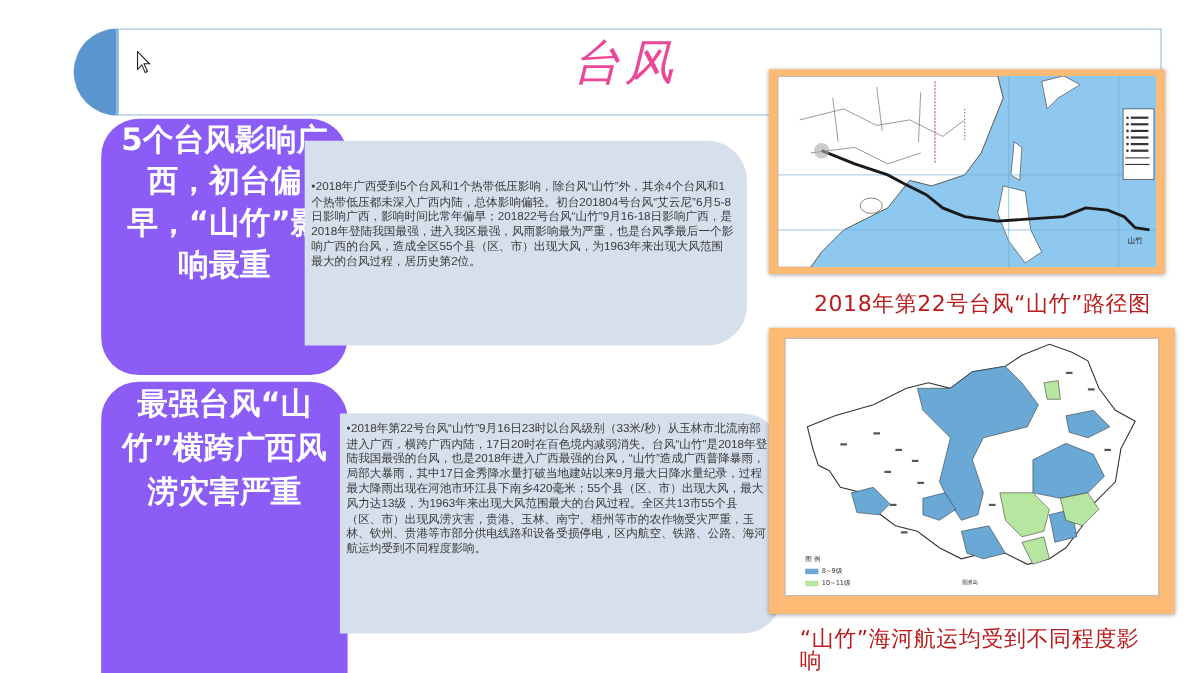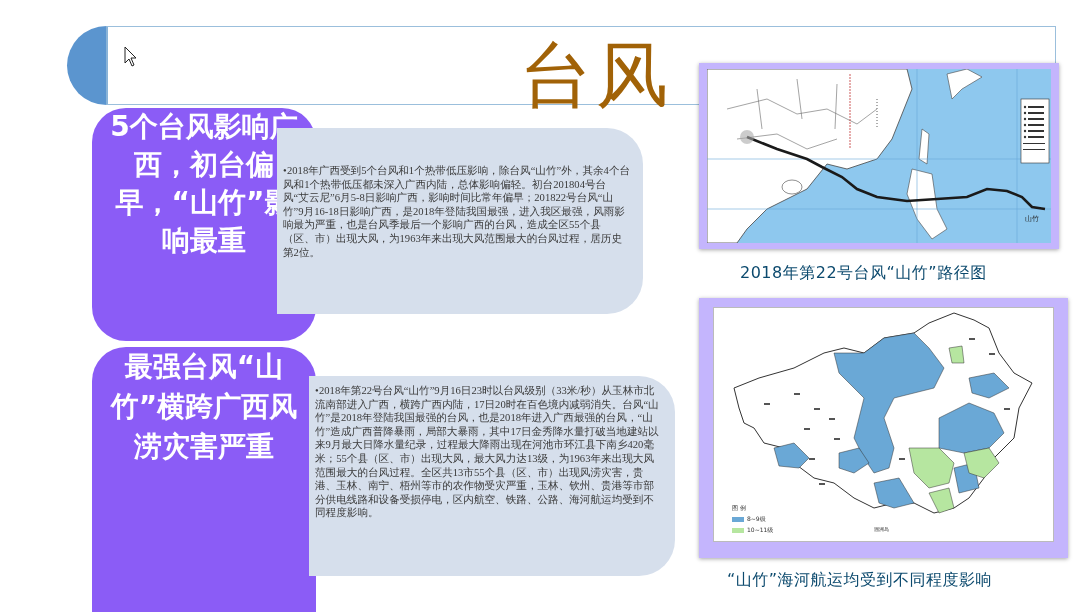--- a/index.html
+++ b/index.html
@@ -8,56 +8,56 @@
 
   .title-bar {
     position: absolute; left: 106px; top: 26px; width: 950px; height: 79px;
     background: #ffffff; border: 1px solid #9bbfdc; border-left: 2px solid #8ab4d8;
   }
   .title-cap {
     position: absolute; left: 67px; top: 26px; width: 40px; height: 79px;
     background: #5b95cf; border-radius: 40px 0 0 40px;
   }
   .title-text {
-    position: absolute; left: 520px; top: 28px; font-size: 72px; color: #a16207;
-    font-family: "DejaVu Sans", sans-serif; letter-spacing: 4px; font-weight: 300;
+    position: absolute; left: 520px; top: 28px; font-size: 44px; color: #ec4899;
+    font-family: "DejaVu Sans", sans-serif; letter-spacing: 4px; font-weight: 300; font-style: italic;
   }
   .cursor { position: absolute; left: 124px; top: 46px; width: 14px; height: 22px; }
 
   .summary-card {
     position: absolute; left: 53px; width: 224px;
     background: #8b5cf6; border-radius: 34px;
     display: flex; align-items: flex-start; justify-content: center;
     color: #ffffff; font-weight: bold; text-align: center;
     font-family: "DejaVu Sans", sans-serif;
     margin-left: 39px;
   }
   .card1 { top: 108px; height: 233px; font-size: 28px; line-height: 38px; padding: 0 14px; }
   .card2 { top: 347px; height: 302px; font-size: 28px; line-height: 40px; padding: 0 8px; }
 
   .detail-panel {
-    position: absolute; left: 277px; width: 366px;
+    position: absolute; left: 277px; width: 402px;
     background: #d6dfec; border-radius: 0 36px 36px 0;
     color: #3a3a3a; font-size: 10.6px; line-height: 13.6px;
-    font-family: Liberation Serif, serif;
+    font-family: Liberation Sans, sans-serif;
   }
   .panel1 { top: 128px; height: 186px; padding: 36px 12px 0 6px; }
   .panel2 { top: 376px; height: 200px; padding: 8px 12px 0 6px; margin-left: 32px; }
   .bullet { display: inline-block; width: 4px; }
 
   .image-frame {
-    position: absolute; background: #c4b5fd;
+    position: absolute; background: #fdba74;
     box-shadow: 0 1px 4px rgba(0,0,0,0.35);
   }
   .frame1 { left: 699px; top: 63px; width: 360px; height: 186px; padding: 6px 8px; }
   .frame2 { left: 699px; top: 298px; width: 369px; height: 260px; padding: 9px 14px 16px 14px; }
 
   .map-inner { width: 100%; height: 100%; position: relative; overflow: hidden; }
   .caption {
-    position: absolute; color: #0c4a6e; font-size: 16px;
+    position: absolute; color: #b91c1c; font-size: 20px;
     font-family: "DejaVu Sans", sans-serif; letter-spacing: 0.5px;
   }
   .cap1 { left: 740px; top: 263px; }
   .cap2 { left: 727px; top: 570px; width: 320px; line-height: 20px; }
   .legend-map2 {
     position: absolute; left: 18px; top: 196px; font-size: 6px; color: #333;
     font-family: "DejaVu Sans", sans-serif;
   }
   .legend-map2 .row { display: flex; align-items: center; gap: 3px; margin-top: 2px; }
   .swatch { width: 12px; height: 5px; display: inline-block; }

